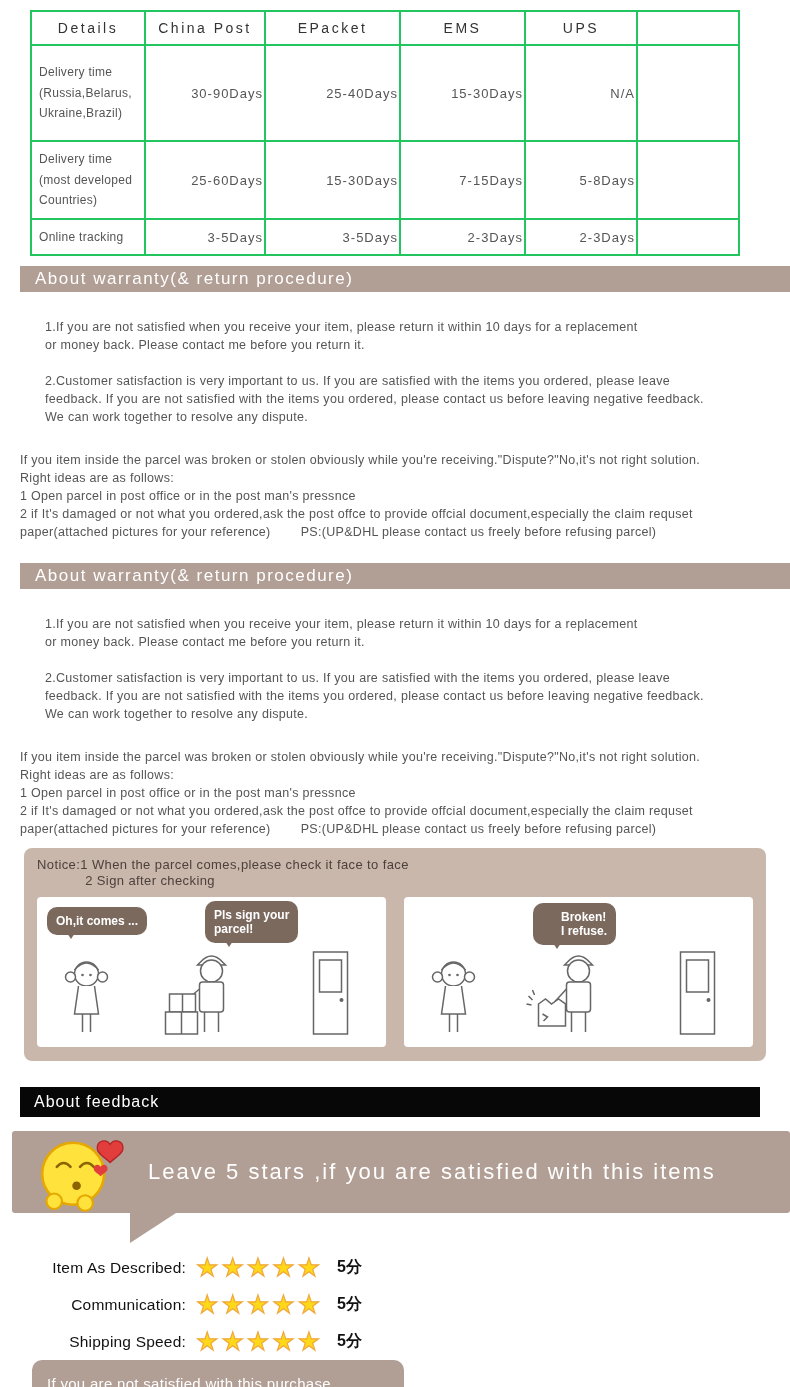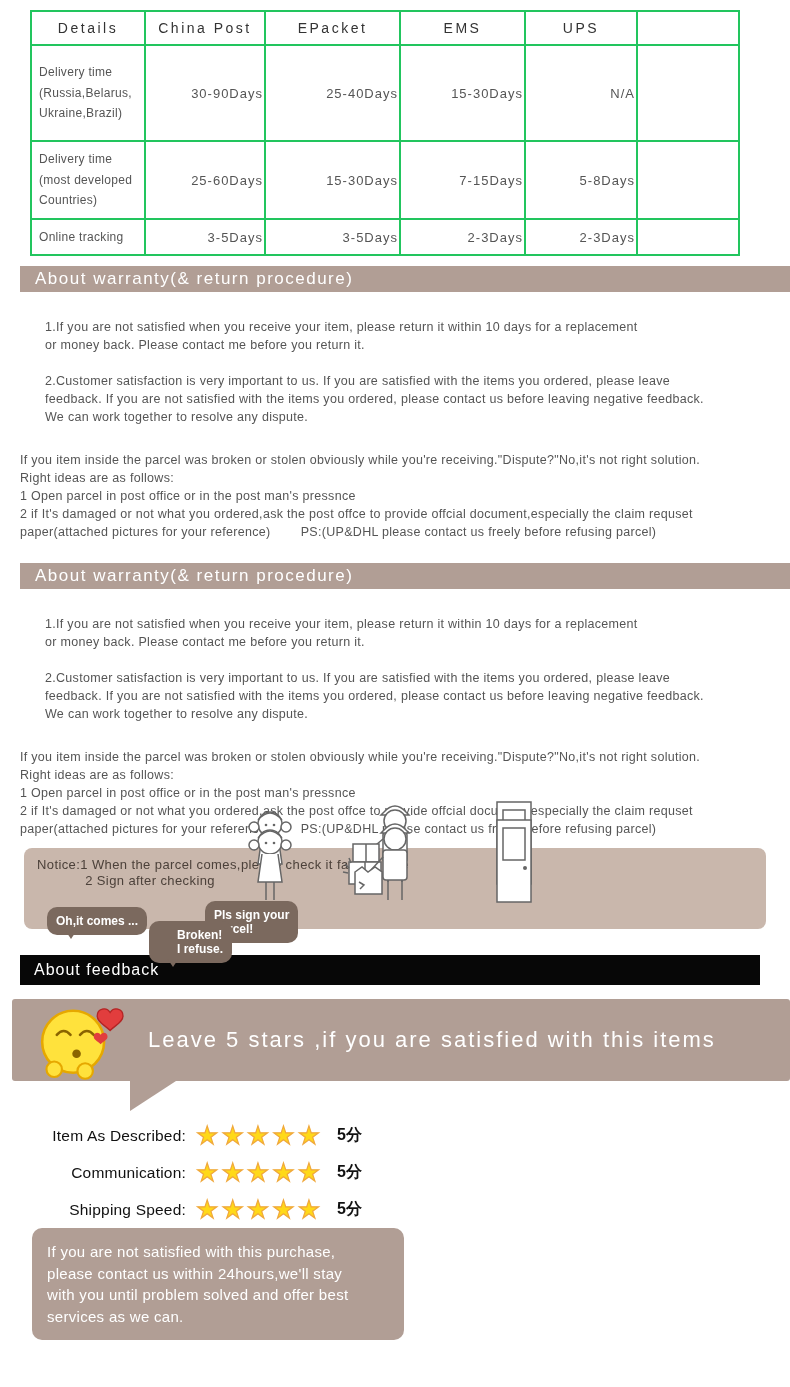--- a/index.html
+++ b/index.html
@@ -61,40 +61,40 @@
   .notice {
     margin: 10px 24px 0 24px;
     background: #c9b7ac;
     border-radius: 8px;
     padding: 9px 13px 14px 13px;
   }
   .notice-title {
     white-space: pre-wrap; color: #4c413a;
     font-size: 13px; line-height: 16px; letter-spacing: 0.4px;
   }
-  .panels { display: flex; gap: 18px; margin-top: 8px; flex-direction: column; }
+  .panels { display: flex; gap: 18px; margin-top: 8px; }
   .panel {
     background: #fff; border-radius: 4px; flex: 1;
     height: 150px; position: relative;
   }
   .panel svg.scene { position: absolute; left: 0; bottom: 3px; width: 100%; height: 100px; }
   .bubble {
     position: absolute;
     background: #7b695e; color: #fff;
     font-weight: bold; font-size: 12px; line-height: 14px;
     padding: 7px 9px; border-radius: 10px;
     white-space: pre-wrap;
   }
   .bubble::after {
     content: ""; position: absolute; bottom: -10px; left: 18px;
     border: 6px solid transparent; border-top: 9px solid #7b695e;
   }
   .bubble.b-comes { left: 10px; top: 10px; }
   .bubble.b-sign  { left: 168px; top: 4px; }
-  .bubble.b-broken{ left: 112px; top: 6px; padding-left: 28px; }
+  .bubble.b-broken{ left: 129px; top: 6px; padding-left: 28px; }
 
   
   .black-bar {
     margin: 26px 30px 0 20px;
     background: #070707; color: #fff;
     height: 30px; line-height: 30px;
     padding-left: 14px; font-size: 16px; letter-spacing: 1px;
   }
   .banner {
     margin: 14px 0 0 12px;

